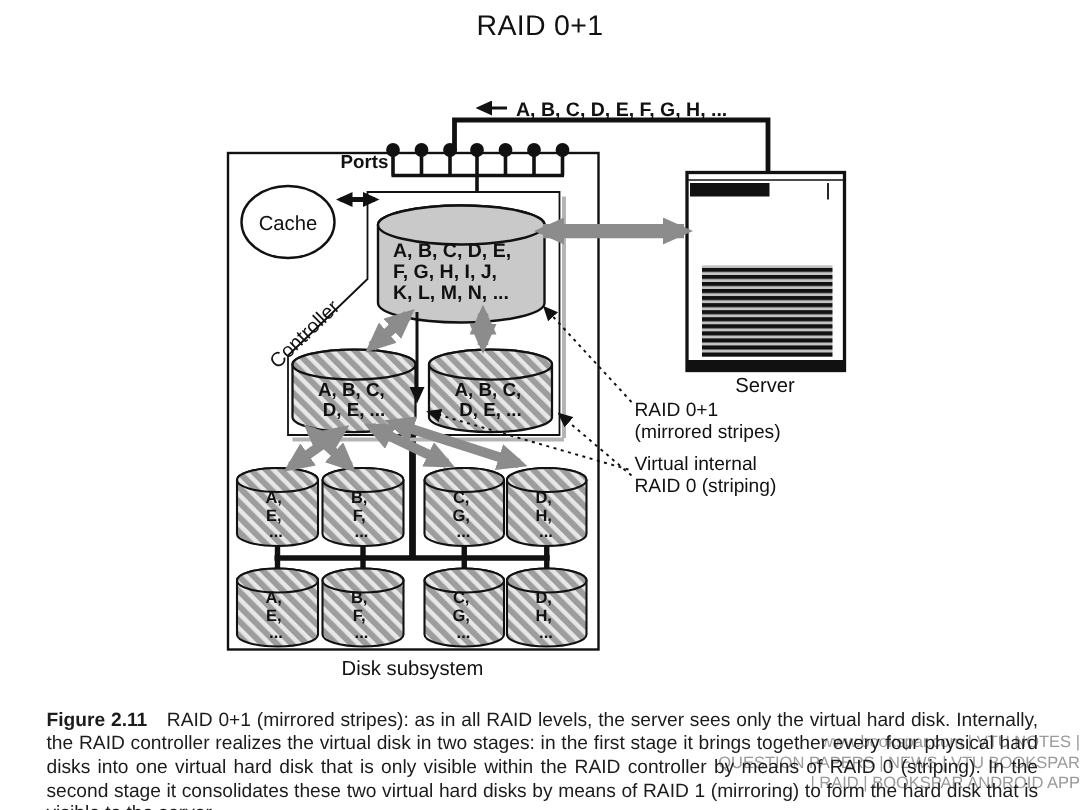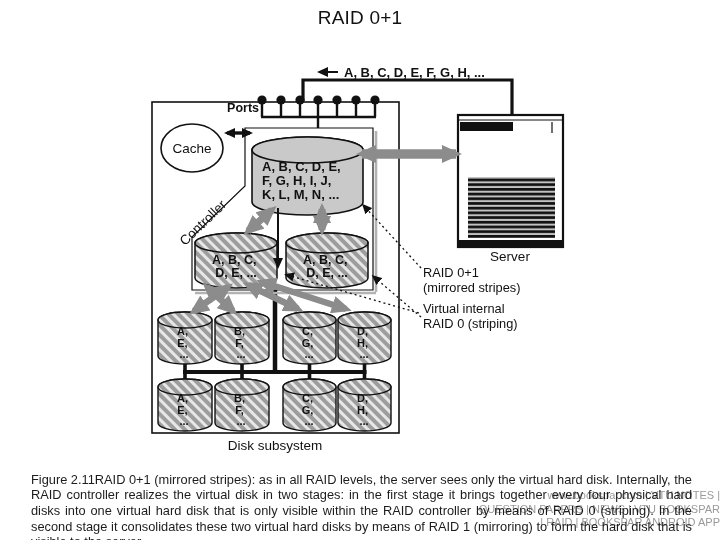--- a/index.html
+++ b/index.html
@@ -4,21 +4,21 @@
 <style>
   html,body{margin:0;padding:0;background:#fff;}
   .page{position:relative;width:720px;height:540px;background:#fff;overflow:hidden;
         font-family:"Liberation Sans",sans-serif;}
   .title{position:absolute;top:7px;left:0;width:720px;text-align:center;
          font-size:19px;color:#111;letter-spacing:.2px;}
   svg{position:absolute;left:0;top:0;}
   svg text{font-family:"Liberation Sans",sans-serif;fill:#111;}
   .caption{position:absolute;left:31px;top:459px;width:661px;font-size:12.8px;
            line-height:15.6px;color:#1c1c1c;text-align:justify;}
-  .caption .fig-label{font-weight:normal;padding-right:0;}
+  .caption .fig-label{font-weight:bold;padding-right:13px;}
   .watermark{position:absolute;left:0;top:489px;width:720px;text-align:right;
              color:#9a9a9a;font-size:11px;line-height:13.5px;}
 </style>
 </head>
 <body>
 
 <div class="page">
 
   <div class="title">RAID 0+1</div>
 

